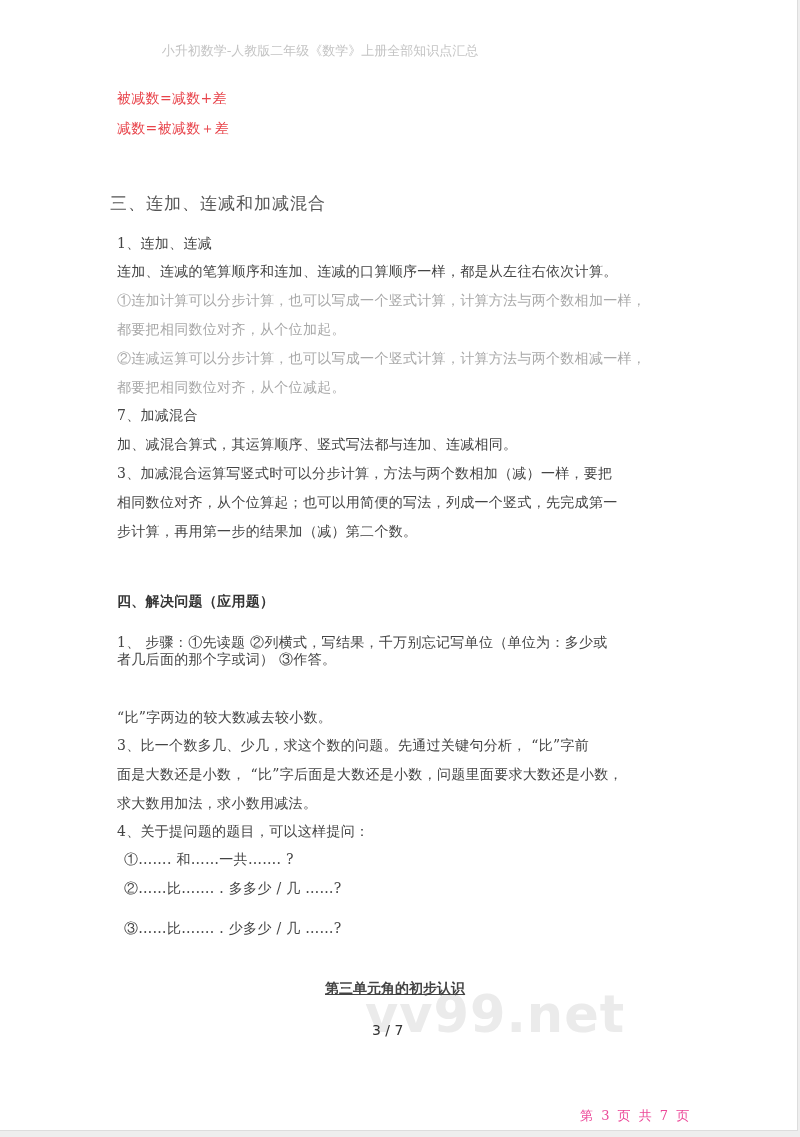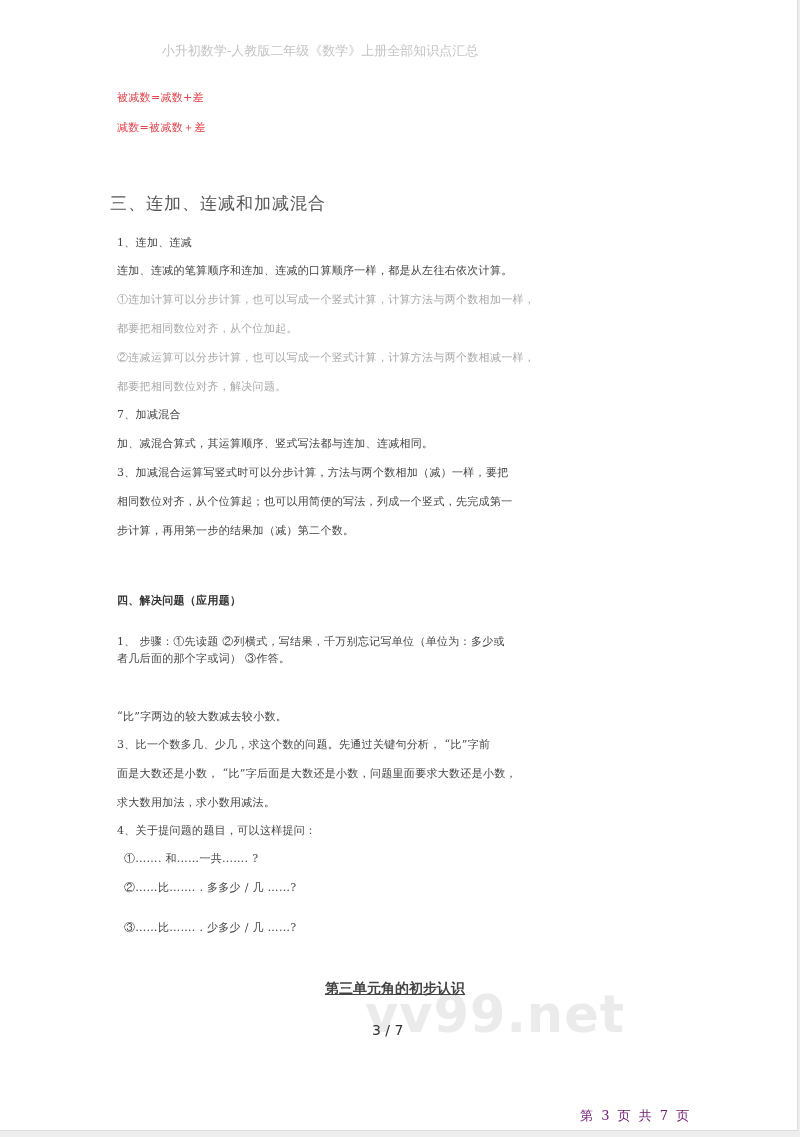--- a/index.html
+++ b/index.html
@@ -9,60 +9,60 @@
   }
   .page {
     position: absolute; left: 0; top: 0; width: 797px; height: 1130px;
     background: #ffffff; border-right: 1px solid #dddddd; border-bottom: 1px solid #dddddd;
   }
   .header {
     position: absolute; top: 42px; left: 0; width: 640px; text-align: center;
     font-family: "DejaVu Sans", "Liberation Sans", sans-serif;
     font-size: 13px; color: #c4c4c4;
   }
-  .line { position: absolute; left: 117px; font-size: 11px; color: #444444; white-space: nowrap; letter-spacing: 0.3px; }
+  .line { position: absolute; left: 117px; font-size: 14px; color: #444444; white-space: nowrap; letter-spacing: 0.3px; }
   .red { color: #e8434a; }
   .light { color: #a8a8a8; }
   .h3 { left: 110px; font-size: 17px; color: #555555; letter-spacing: 1px; }
   .bold { font-weight: bold; color: #333333; }
   .unit-title {
     position: absolute; top: 980px; left: 0; width: 790px; text-align: center;
     font-family: "DejaVu Sans", "Liberation Sans", sans-serif;
     font-size: 14px; font-weight: bold; color: #444444; text-decoration: underline;
   }
   .watermark {
     position: absolute; left: 365px; top: 985px;
     font-family: "DejaVu Sans", "Liberation Sans", sans-serif;
     font-weight: bold; font-size: 51px; color: #ebebeb; letter-spacing: 1px;
   }
   .page-frac {
     position: absolute; left: 372px; top: 1022px;
     font-family: "DejaVu Sans", "Liberation Sans", sans-serif;
     font-size: 14px; color: #333333;
   }
   .footer {
-    position: absolute; left: 580px; top: 1107px; font-size: 13px; color: #701a75; letter-spacing: 2px;
+    position: absolute; left: 580px; top: 1107px; font-size: 13px; color: #ec4899; letter-spacing: 2px;
   }
 </style>
 </head>
 <body>
 
 <div class="page">
   <div class="header">小升初数学-人教版二年级《数学》上册全部知识点汇总</div>
 
   <div class="line red" style="top:90px;">被减数=减数+差</div>
   <div class="line red" style="top:120px;">减数=被减数＋差</div>
 
   <div class="line h3" style="top:192px;">三、连加、连减和加减混合</div>
   <div class="line" style="top:235px;">1、连加、连减</div>
   <div class="line" style="top:263px;">连加、连减的笔算顺序和连加、连减的口算顺序一样，都是从左往右依次计算。</div>
   <div class="line light" style="top:292px;">①连加计算可以分步计算，也可以写成一个竖式计算，计算方法与两个数相加一样，</div>
   <div class="line light" style="top:321px;">都要把相同数位对齐，从个位加起。</div>
   <div class="line light" style="top:350px;">②连减运算可以分步计算，也可以写成一个竖式计算，计算方法与两个数相减一样，</div>
-  <div class="line light" style="top:379px;">都要把相同数位对齐，解决问题。</div>
+  <div class="line light" style="top:379px;">都要把相同数位对齐，从个位减起。</div>
   <div class="line" style="top:407px;">7、加减混合</div>
   <div class="line" style="top:436px;">加、减混合算式，其运算顺序、竖式写法都与连加、连减相同。</div>
   <div class="line" style="top:465px;">3、加减混合运算写竖式时可以分步计算，方法与两个数相加（减）一样，要把</div>
   <div class="line" style="top:494px;">相同数位对齐，从个位算起；也可以用简便的写法，列成一个竖式，先完成第一</div>
   <div class="line" style="top:523px;">步计算，再用第一步的结果加（减）第二个数。</div>
 
   <div class="line bold" style="top:593px;">四、解决问题（应用题）</div>
   <div class="line" style="top:622px;margin-top:12px;">1、 步骤：①先读题 ②列横式，写结果，千万别忘记写单位（单位为：多少或</div>
   <div class="line" style="top:651px;">者几后面的那个字或词） ③作答。</div>
   <div class="line" style="top:709px;">“比”字两边的较大数减去较小数。</div>

